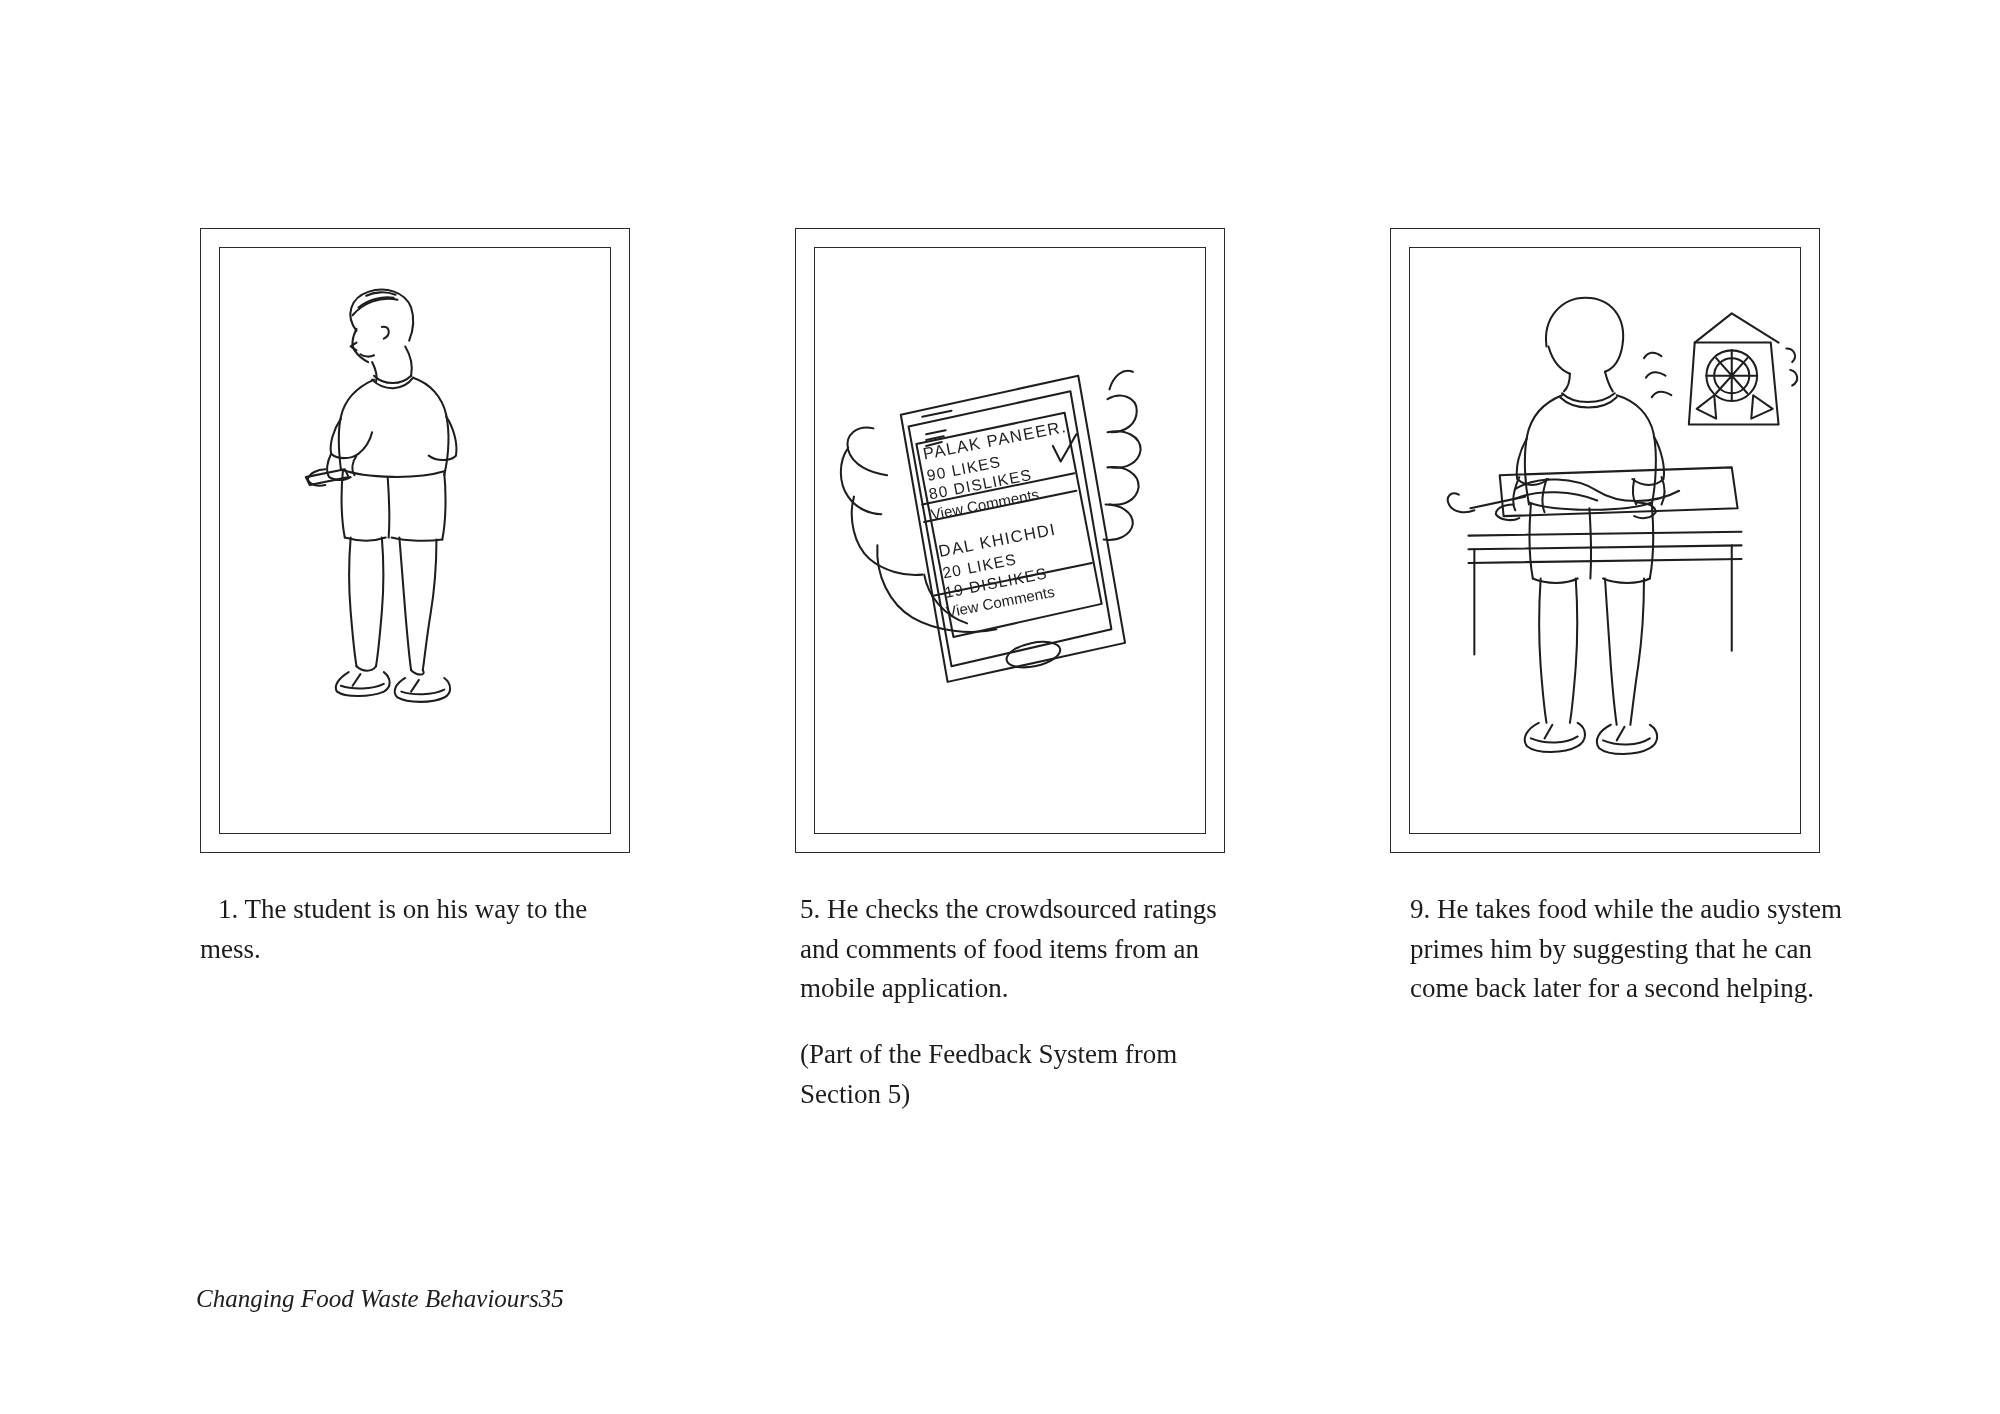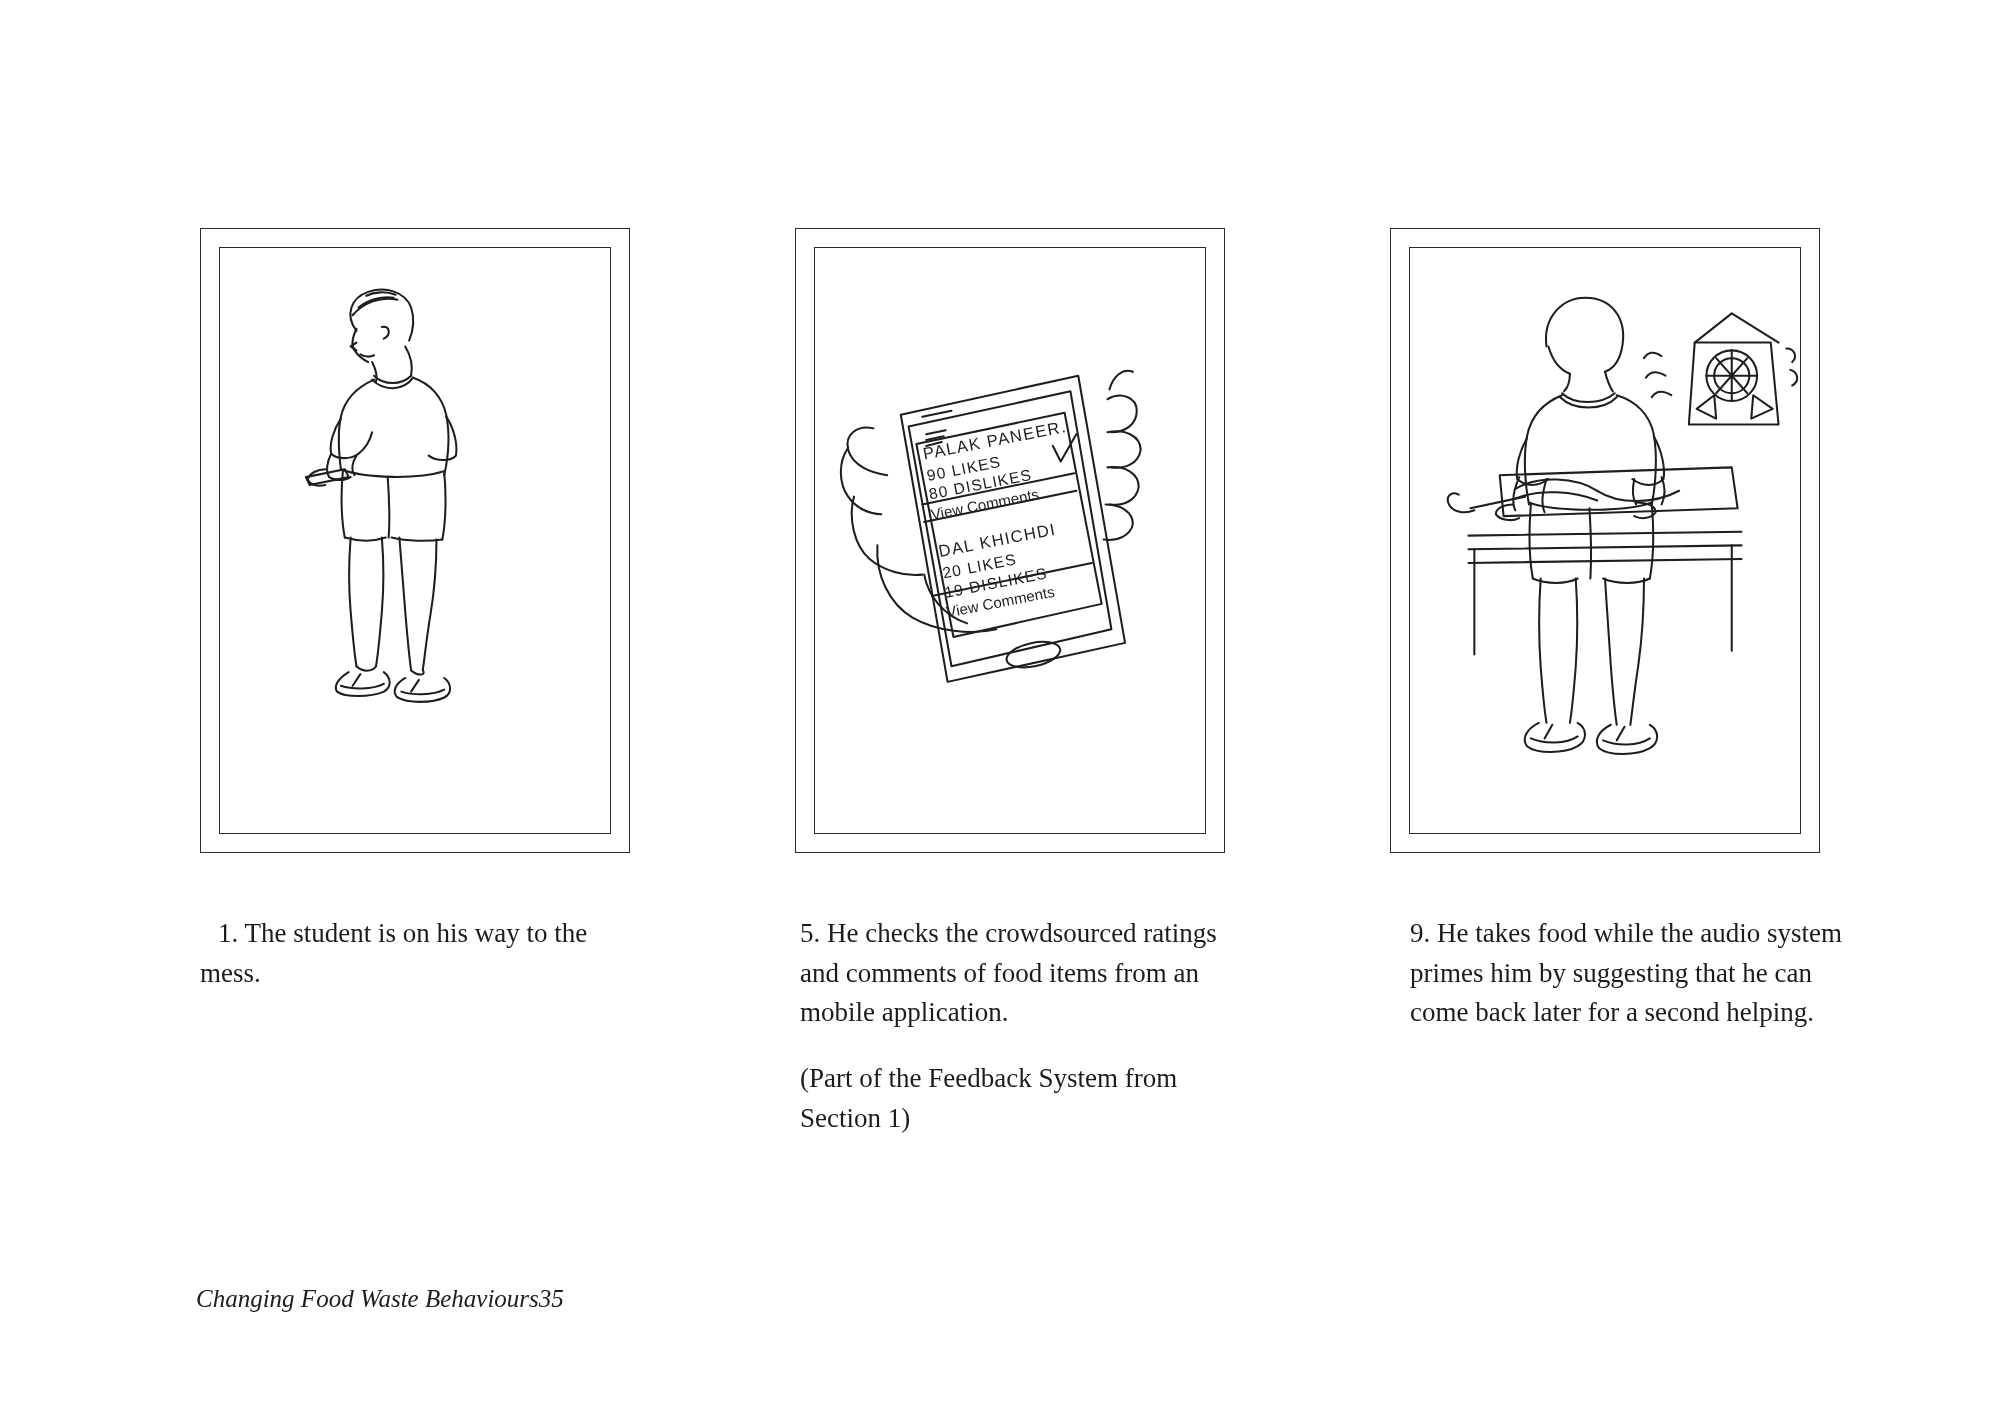--- a/index.html
+++ b/index.html
@@ -59,21 +59,20 @@
   .caption-row {
     position: absolute;
     left: 200px;
     top: 890px;
     width: 1650px;
     display: flex;
     justify-content: space-between;
   }
   .caption-col {
     width: 430px;
-    margin-top: 24px;
   }
   .caption-col.c2, .caption-col.c3 { width: 440px; }
   .caption {
     font-size: 27px;
     line-height: 1.47;
     color: #1c1c1c;
     margin: 0 0 26px 0;
     text-indent: 0;
   }
   .caption.indent { text-indent: 18px; }
@@ -297,21 +296,21 @@
   </div>
 
   <div class="caption-row">
 
     <div class="caption-col c1">
       <p class="caption indent">1. The student is on his way to the mess.</p>
     </div>
 
     <div class="caption-col c2">
       <p class="caption">5. He checks the crowdsourced ratings and comments of food items from an mobile application.</p>
-      <p class="caption">(Part of the Feedback System from Section 1)</p>
+      <p class="caption">(Part of the Feedback System from Section 5)</p>
     </div>
 
     <div class="caption-col c3">
       <p class="caption">9. He takes food while the audio system primes him by suggesting that he can come back later for a second helping.</p>
     </div>
 
   </div>
 
   <div class="footer">
     <span>Changing Food Waste Behaviours</span>

